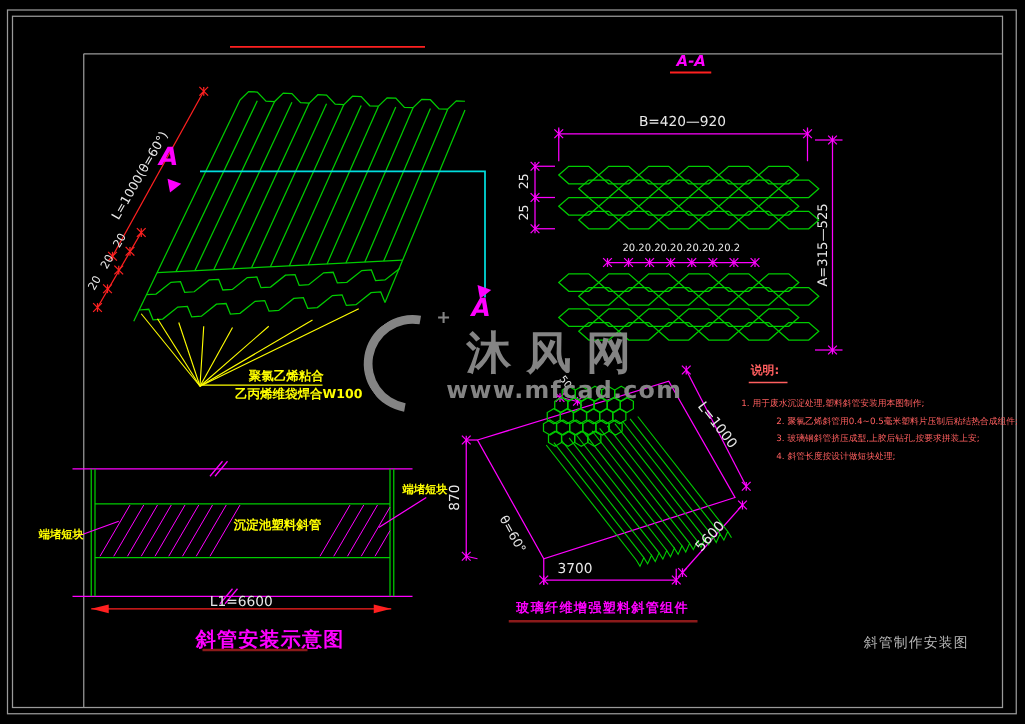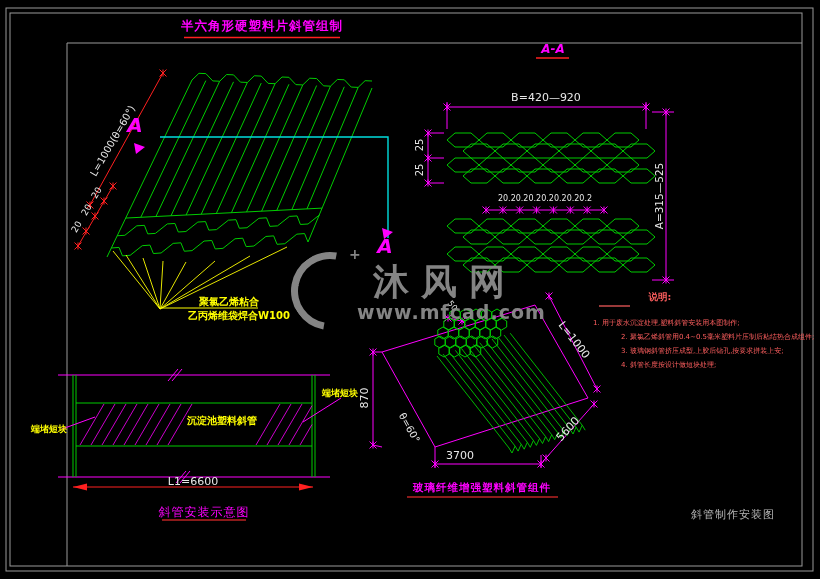--- a/index.html
+++ b/index.html
@@ -300,23 +300,22 @@
         <line x1="504.1" y1="335.1" x2="576.1" y2="427.1" stroke="#00cc00" stroke-width="0.9"></line>
         <line x1="510.2" y1="333.2" x2="582.2" y2="425.2" stroke="#00cc00" stroke-width="0.9"></line>
         <polyline points="509,448 512,453 515.1,446.1 518.1,451.1 521.2,444.2 524.2,449.2 527.3,442.3 530.3,447.3 533.4,440.4 536.4,445.4 539.5,438.5 542.5,443.5 545.6,436.6 548.6,441.6 551.7,434.7 554.7,439.7 557.8,432.8 560.8,437.8 563.9,430.9 566.9,435.9 570,429 573,434 576.1,427.1 579.1,432.1 582.2,425.2 585.2,430.2" stroke="#00cc00" fill="none" stroke-width="0.9"></polyline>
         <line x1="407" y1="497" x2="558" y2="497" stroke="#8b1a1a" stroke-width="2"></line>
       </g>
     <g id="g-notes">
         <line x1="599" y1="306" x2="630" y2="306" stroke="#ff5f5f" stroke-width="1.2"></line>
       </g>
   </svg>
 
-  <div class="lbl" style="left:262px;top:26px;font-size:12.5px;font-weight:bold;letter-spacing:1px;color:var(--magenta);">半六角形硬塑料片斜管组制</div>
   <div class="lbl" style="left:553px;top:49px;font-size:12px;font-weight:bold;font-style:italic;color:var(--magenta);">A-A</div>
-  <div class="lbl" style="left:204px;top:512px;font-size:12px;font-weight:normal;letter-spacing:1px;color:var(--magenta);">斜管安装示意图</div>
+  <div class="lbl" style="left:216px;top:512px;font-size:16px;font-weight:bold;letter-spacing:1px;color:var(--magenta);">斜管安装示意图</div>
   <div class="lbl" style="left:482px;top:487px;font-size:10.5px;font-weight:bold;letter-spacing:1px;color:var(--magenta);">玻璃纤维增强塑料斜管组件</div>
   <div class="lbl" style="left:733px;top:514px;font-size:11px;letter-spacing:1px;color:var(--gray_text);">斜管制作安装图</div>
 
   <div class="lbl" style="left:135px;top:125px;font-size:20px;font-weight:bold;font-style:italic;color:var(--magenta);">A</div>
   <div class="lbl" style="left:385px;top:246px;font-size:20px;font-weight:bold;font-style:italic;color:var(--magenta);">A</div>
 
   <div class="lbl" style="left:113px;top:141px;font-size:10px;color:var(--dim_text);transform:translate(-50%,-50%) rotate(-60deg);">L=1000(θ=60°)</div>
   <div class="lbl" style="left:97px;top:193px;font-size:9px;color:var(--dim_text);transform:translate(-50%,-50%) rotate(-60deg);">20</div>
   <div class="lbl" style="left:87px;top:210px;font-size:9px;color:var(--dim_text);transform:translate(-50%,-50%) rotate(-60deg);">20</div>
   <div class="lbl" style="left:77px;top:227px;font-size:9px;color:var(--dim_text);transform:translate(-50%,-50%) rotate(-60deg);">20</div>
@@ -332,21 +331,21 @@
   <div class="lbl" style="left:574px;top:340px;font-size:11px;color:var(--dim_text);transform:translate(-50%,-50%) rotate(52deg);">L=1000</div>
   <div class="lbl" style="left:409px;top:428px;font-size:10px;color:var(--dim_text);transform:translate(-50%,-50%) rotate(61deg);">θ=60°</div>
   <div class="lbl" style="left:452px;top:306px;font-size:8px;color:var(--dim_text);transform:translate(-50%,-50%) rotate(52deg);">50</div>
 
   <div class="lbl" style="left:229px;top:302px;font-size:10px;font-weight:bold;color:var(--yellow);">聚氯乙烯粘合</div>
   <div class="lbl" style="left:239px;top:316px;font-size:10px;font-weight:bold;color:var(--yellow);">乙丙烯维袋焊合W100</div>
   <div class="lbl" style="left:222px;top:421px;font-size:10px;font-weight:bold;color:var(--yellow);">沉淀池塑料斜管</div>
   <div class="lbl" style="left:49px;top:429px;font-size:9px;font-weight:bold;color:var(--yellow);">端堵短块</div>
   <div class="lbl" style="left:340px;top:393px;font-size:9px;font-weight:bold;color:var(--yellow);">端堵短块</div>
 
-  <div class="lbl" style="left:612px;top:297px;font-size:9.5px;font-weight:bold;color:var(--note_red);margin-left:48px;">说明:</div>
+  <div class="lbl" style="left:612px;top:297px;font-size:9.5px;font-weight:bold;color:var(--note_red);">说明:</div>
   <div class="lbl" style="left:593px;top:320px;transform:none;font-size:7px;color:var(--note_red);">1. 用于废水沉淀处理,塑料斜管安装用本图制作;</div>
   <div class="lbl" style="left:621px;top:334px;transform:none;font-size:7px;color:var(--note_red);">2. 聚氯乙烯斜管用0.4~0.5毫米塑料片压制后粘结热合成组件;</div>
   <div class="lbl" style="left:621px;top:348px;transform:none;font-size:7px;color:var(--note_red);">3. 玻璃钢斜管挤压成型,上胶后钻孔,按要求拼装上安;</div>
   <div class="lbl" style="left:621px;top:362px;transform:none;font-size:7px;color:var(--note_red);">4. 斜管长度按设计做短块处理;</div>
 
   <div style="position:absolute;left:293px;top:246px;width:250px;height:90px;opacity:.95;">
     <div style="position:absolute;left:-2px;top:6px;width:64px;height:64px;border:7px solid transparent;
                 border-left-color:var(--watermark);border-top-color:var(--watermark);border-radius:50%;
                 transform:rotate(-35deg);"></div>
     <div class="wm" style="left:56px;top:0px;font-size:14px;">+</div>

